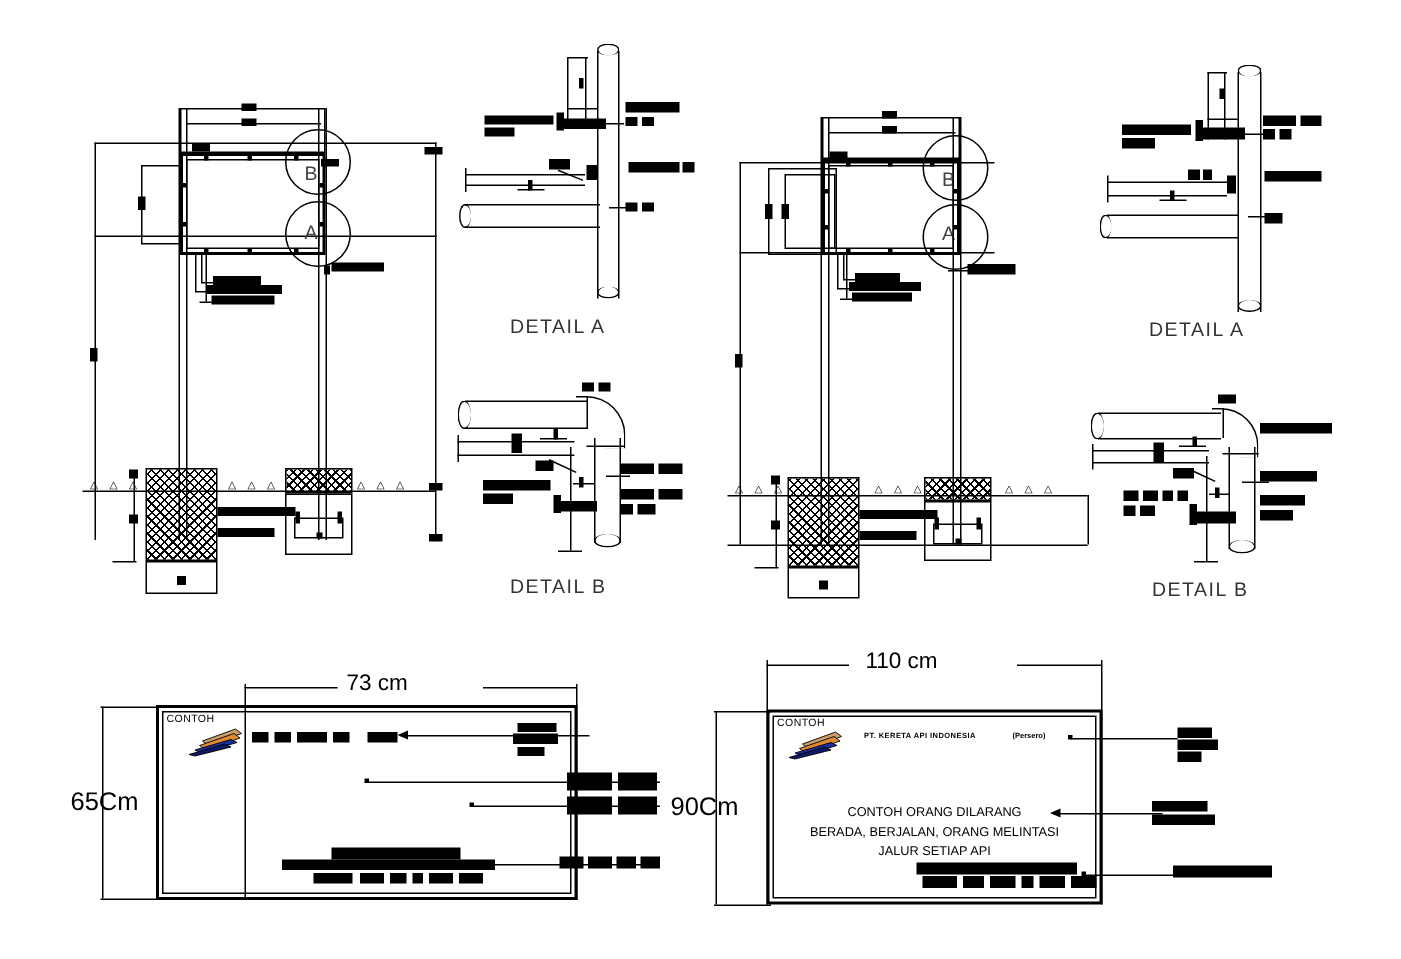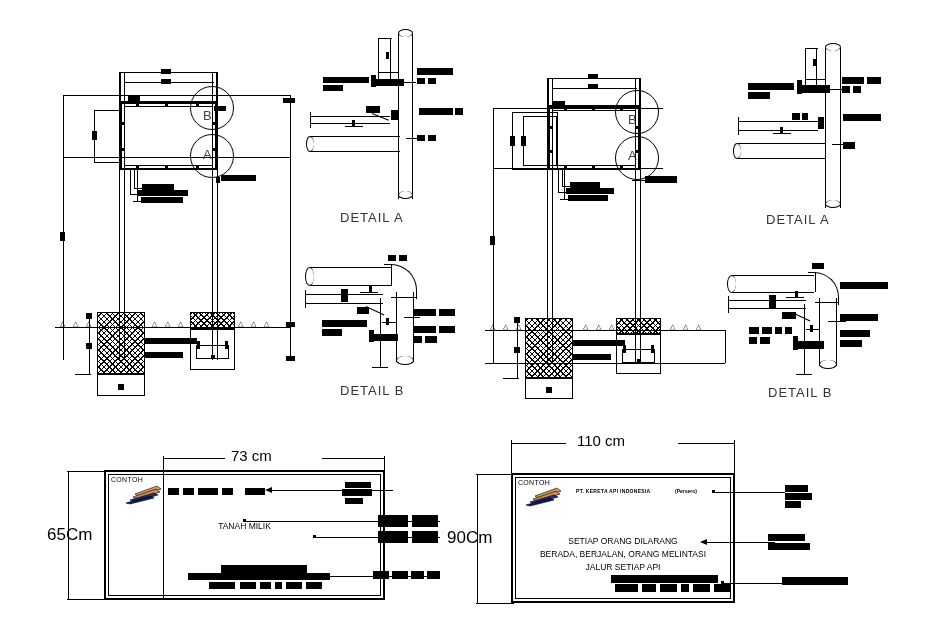--- a/index.html
+++ b/index.html
@@ -419,21 +419,20 @@
         <polygon points="3,19 27,12 31,14 7,20" fill="#0B1A66" stroke="#000" stroke-width="0.6"></polygon>
       </svg>
     </div>
 
     <div class="bar" style="left:108px;top:68px;width:11px;height:7px;"></div>
     <div class="bar" style="left:123px;top:68px;width:11px;height:7px;"></div>
     <div class="bar" style="left:138px;top:68px;width:20px;height:7px;"></div>
     <div class="bar" style="left:162px;top:68px;width:11px;height:7px;"></div>
     <div class="bar" style="left:185px;top:68px;width:20px;height:7px;"></div>
 
-    <div class="sign-text" style="left:44px;top:101px;width:281px;">TANAH MILIK</div>
 
     <div class="bar" style="left:161px;top:145px;width:86px;height:8px;"></div>
     <div class="bar" style="left:128px;top:153px;width:142px;height:7px;"></div>
     <div class="bar" style="left:149px;top:162px;width:26px;height:7px;"></div>
     <div class="bar" style="left:180px;top:162px;width:16px;height:7px;"></div>
     <div class="bar" style="left:200px;top:162px;width:11px;height:7px;"></div>
     <div class="bar" style="left:215px;top:162px;width:7px;height:7px;"></div>
     <div class="bar" style="left:226px;top:162px;width:16px;height:7px;"></div>
     <div class="bar" style="left:246px;top:162px;width:16px;height:7px;"></div>
 
@@ -484,21 +483,21 @@
         <polygon points="12,10 34,2 38,5 16,13" fill="#C9A06A" stroke="#000" stroke-width="0.6"></polygon>
         <polygon points="10,13 33,5 37,8 14,16" fill="#E08A34" stroke="#000" stroke-width="0.6"></polygon>
         <polygon points="7,16 31,9 35,11 11,18" fill="#1C2F9E" stroke="#000" stroke-width="0.6"></polygon>
         <polygon points="3,19 27,12 31,14 7,20" fill="#0B1A66" stroke="#000" stroke-width="0.6"></polygon>
       </svg>
     </div>
 
     <div class="tiny" style="left:126px;top:68px;font-weight:bold;letter-spacing:.3px;">PT. KERETA API INDONESIA</div>
     <div class="tiny" style="left:225px;top:68px;font-weight:bold;">(Persero)</div>
 
-    <div class="sign-text" style="left:61px;top:116px;width:224px;">SETIAP ORANG DILARANG</div>
+    <div class="sign-text" style="left:61px;top:116px;width:224px;">CONTOH ORANG DILARANG</div>
     <div class="sign-text" style="left:61px;top:129px;width:224px;">BERADA, BERJALAN, ORANG MELINTASI</div>
     <div class="sign-text" style="left:61px;top:142px;width:224px;">JALUR SETIAP API</div>
 
     <div class="bar" style="left:161px;top:155px;width:107px;height:8px;"></div>
     <div class="bar" style="left:165px;top:164px;width:23px;height:8px;"></div>
     <div class="bar" style="left:192px;top:164px;width:14px;height:8px;"></div>
     <div class="bar" style="left:210px;top:164px;width:17px;height:8px;"></div>
     <div class="bar" style="left:231px;top:164px;width:8px;height:8px;"></div>
     <div class="bar" style="left:243px;top:164px;width:17px;height:8px;"></div>
     <div class="bar" style="left:264px;top:164px;width:17px;height:8px;"></div>

